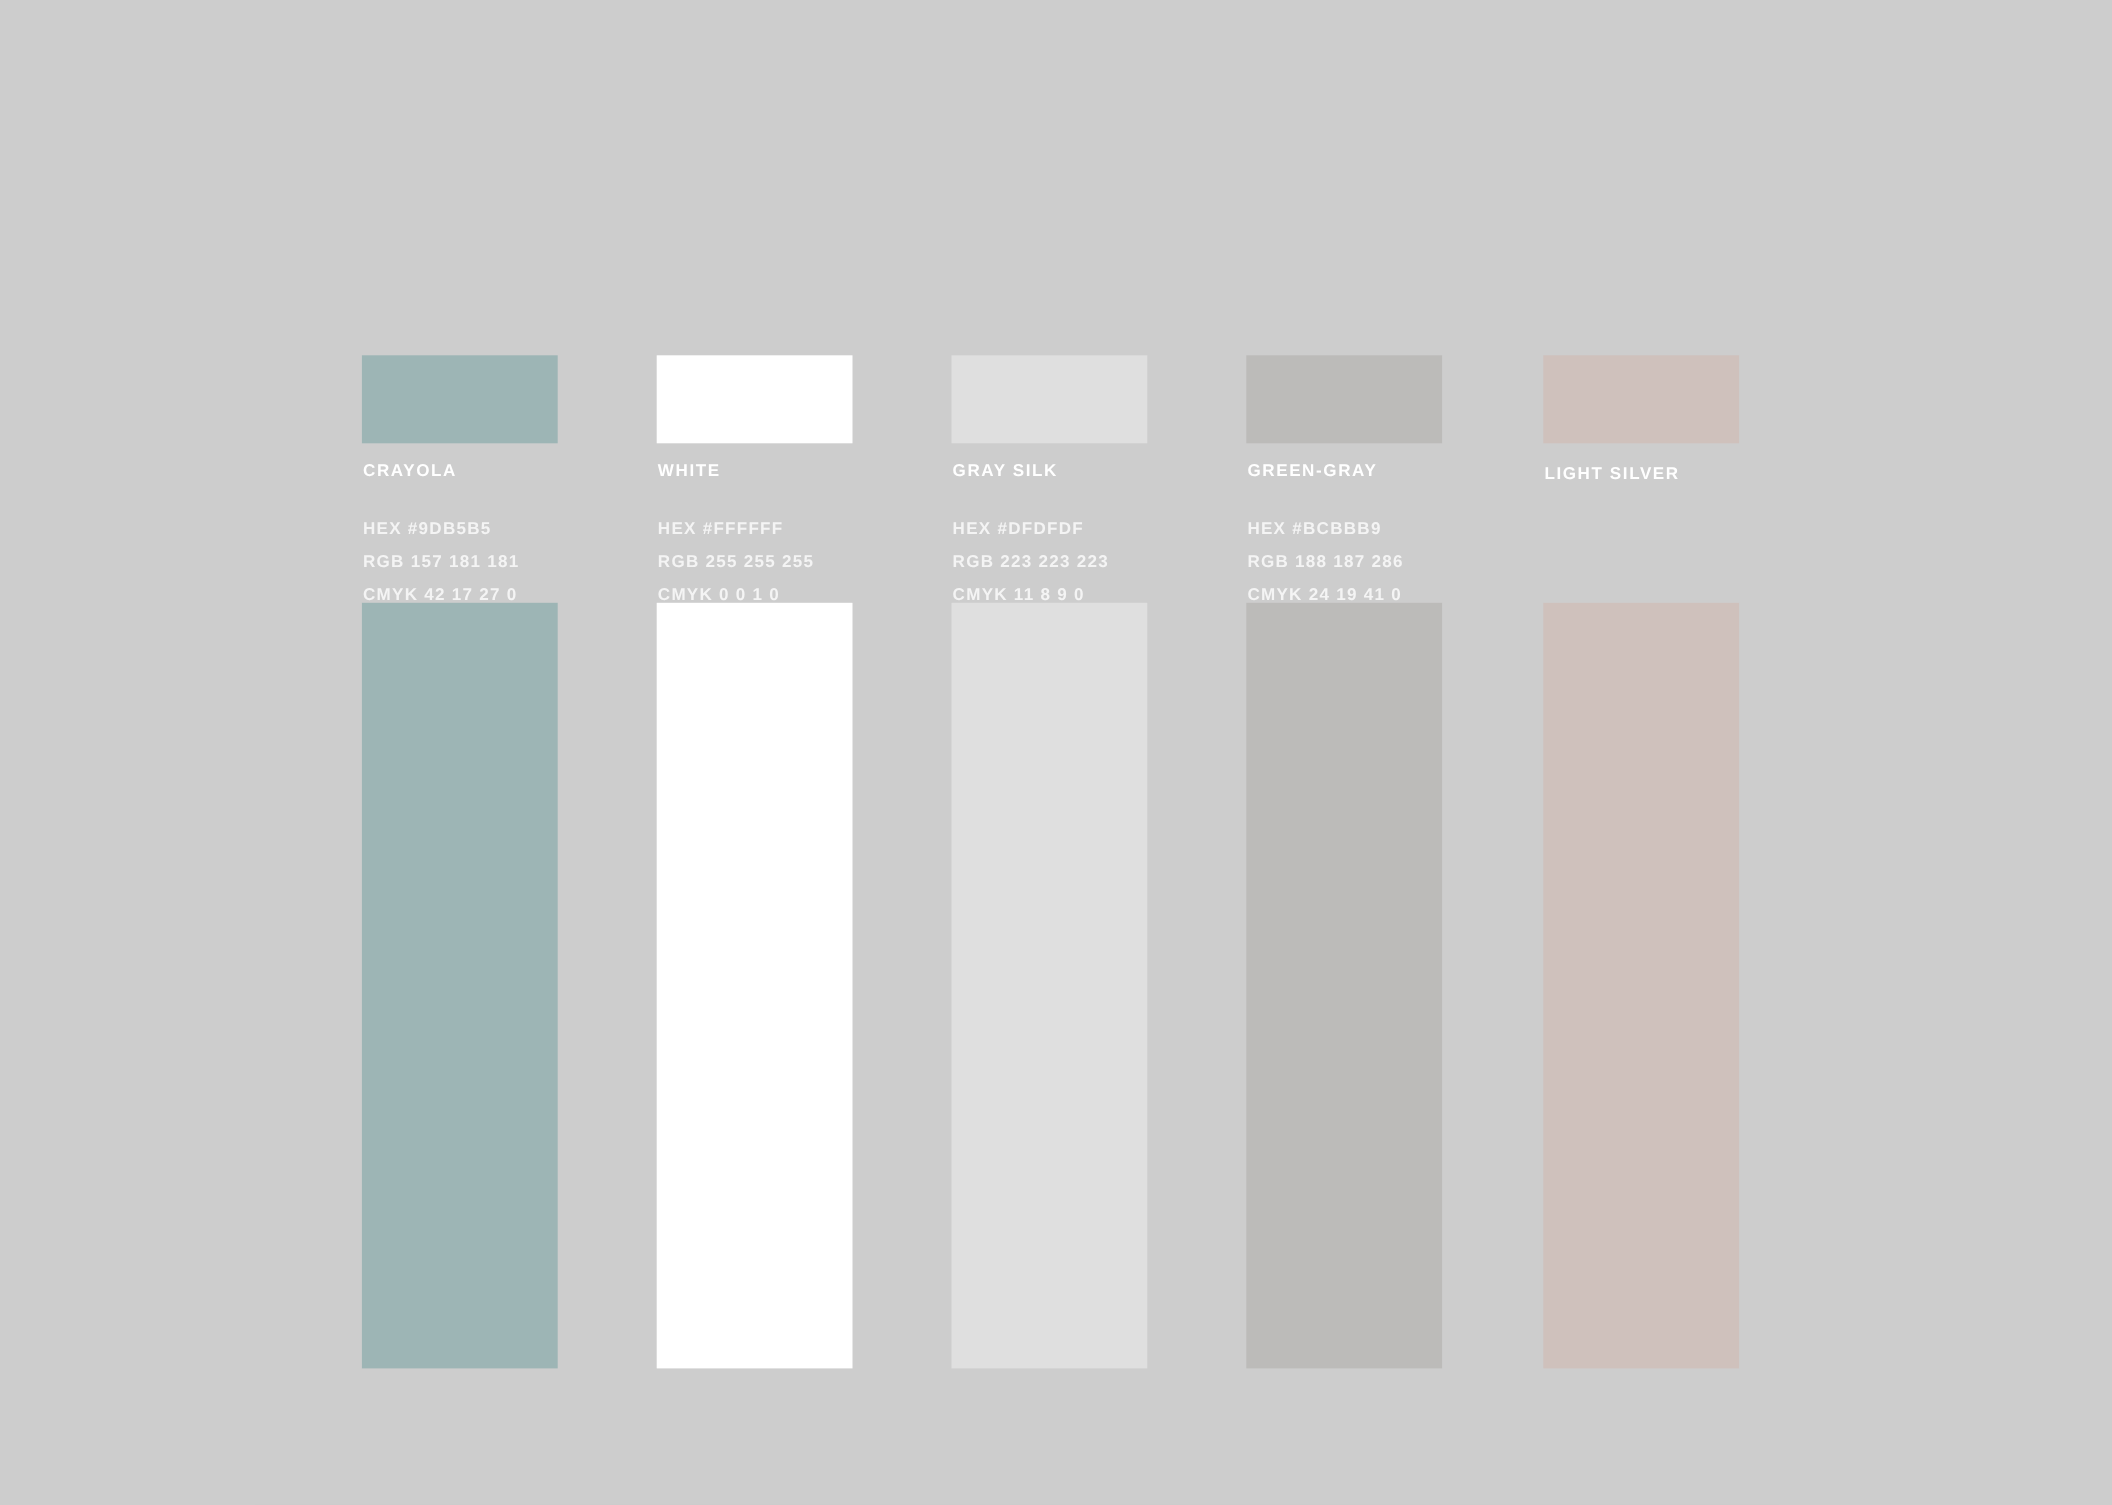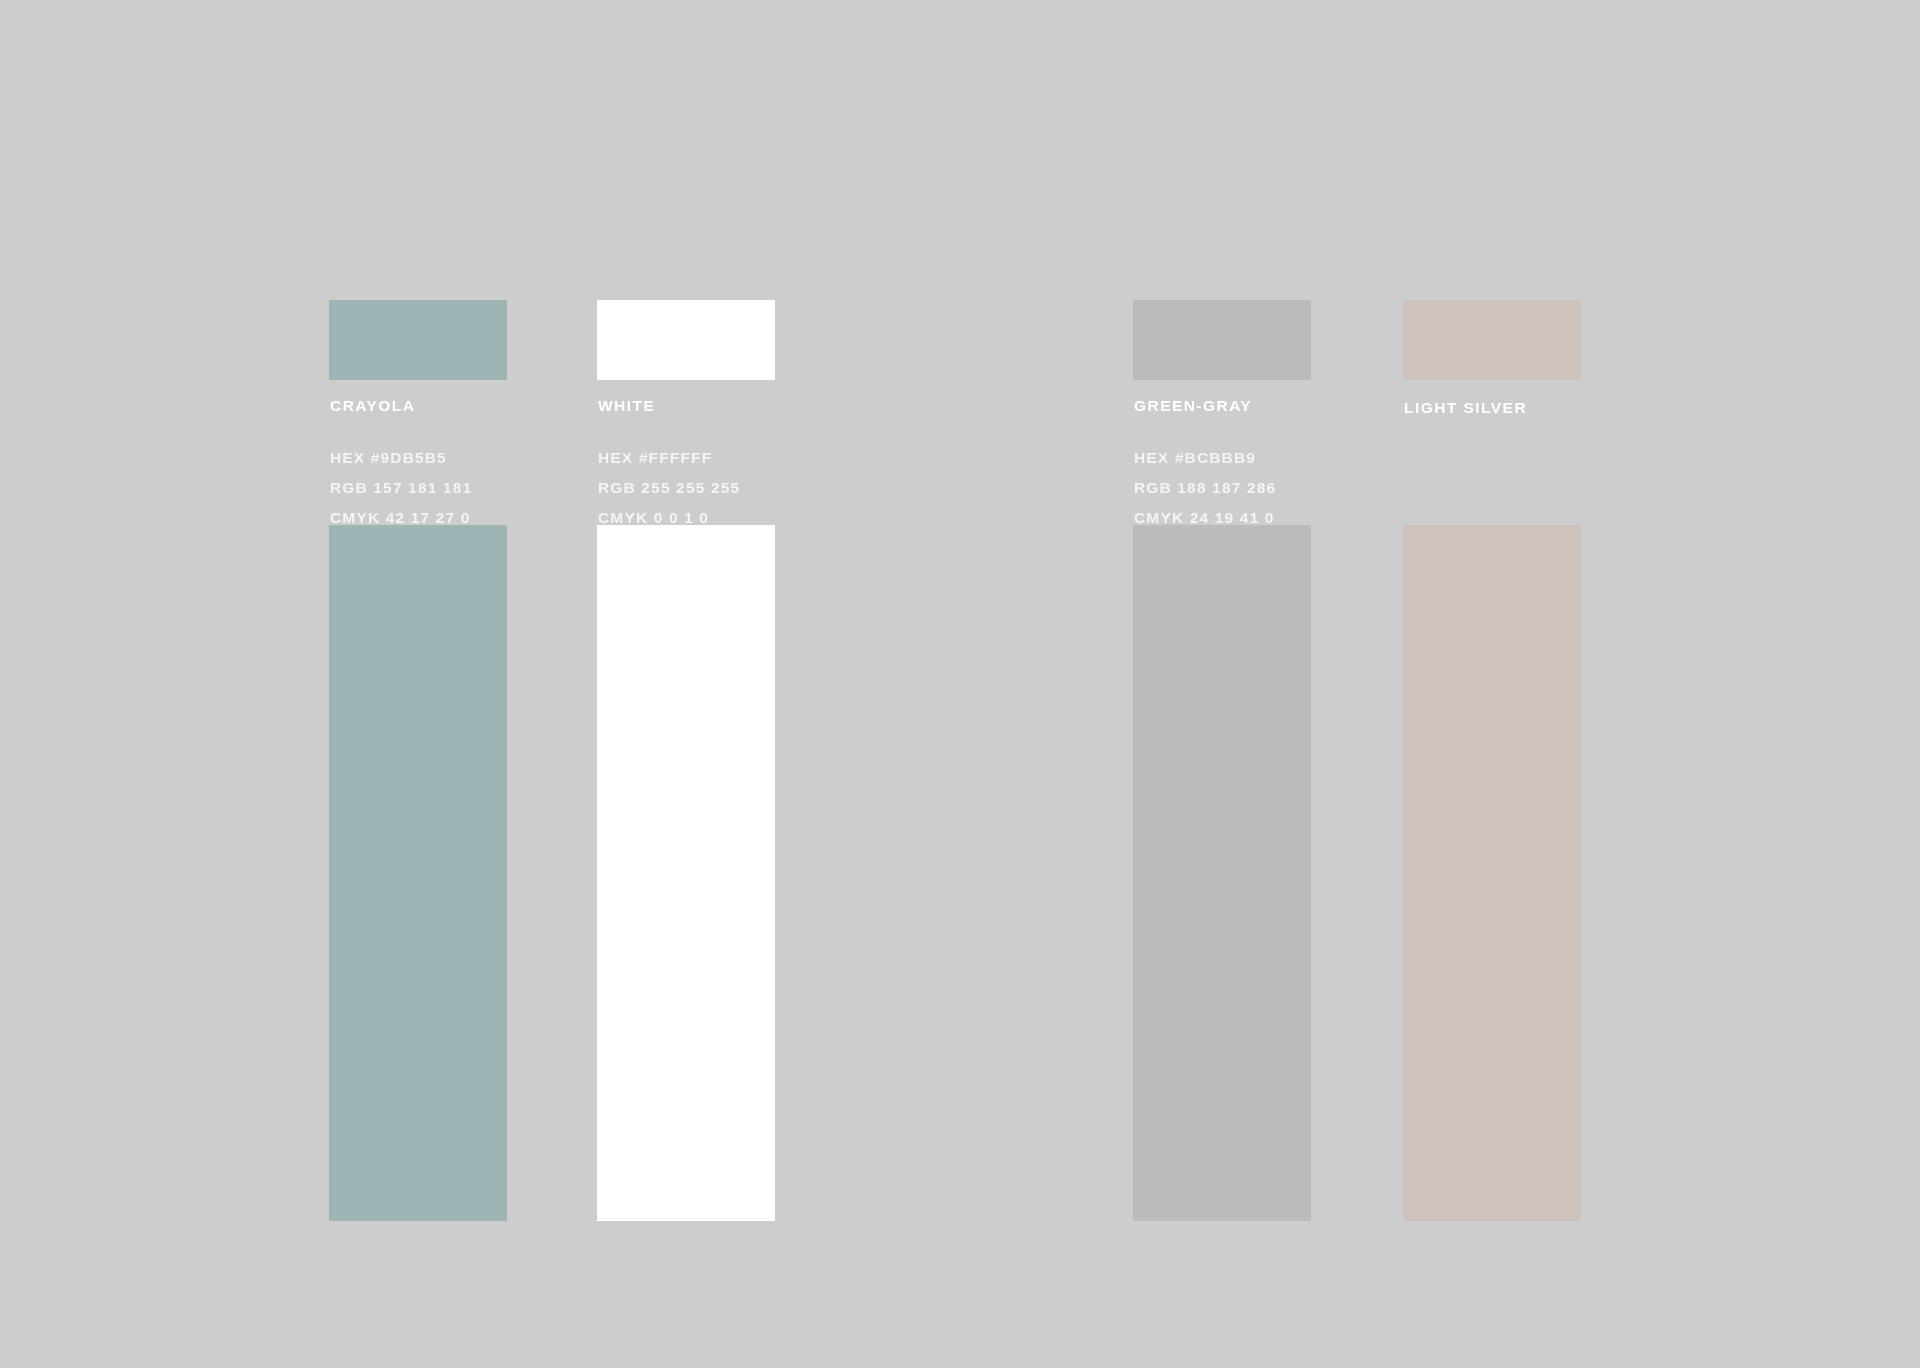--- a/index.html
+++ b/index.html
@@ -45,21 +45,21 @@
     font-size: 19px;
     letter-spacing: 1.6px;
     color: #f2f2f2;
     white-space: nowrap;
   }
 
   
   .palette {
     position: absolute;
     left: 329px;
-    top: 300px;
+    top: 323px;
     width: 1430px;
     height: 930px;
   }
   .swatch-col {
     position: absolute;
     top: 0;
     width: 178px;
     height: 930px;
   }
   .swatch-col.c0 { left: 0px; }
@@ -134,20 +134,30 @@
       <div class="chip-small" style="background-color: rgb(255, 255, 255);"></div>
       <div class="chip-label">WHITE</div>
       <div class="chip-specs">
         <span class="spec-line">HEX #FFFFFF</span>
         <span class="spec-line">RGB 255 255 255</span>
         <span class="spec-line">CMYK  0 0 1 0</span>
       </div>
       <div class="chip-tall" style="background-color: rgb(255, 255, 255);"></div>
     </div>
 
+    <div class="swatch-col c2">
+      <div class="chip-small" style="background-color: rgb(223, 223, 223);"></div>
+      <div class="chip-label">GRAY SILK</div>
+      <div class="chip-specs">
+        <span class="spec-line">HEX #DFDFDF</span>
+        <span class="spec-line">RGB 223 223 223</span>
+        <span class="spec-line">CMYK  11 8 9 0</span>
+      </div>
+      <div class="chip-tall" style="background-color: rgb(223, 223, 223);"></div>
+    </div>
 
     <div class="swatch-col c3">
       <div class="chip-small" style="background-color: rgb(188, 187, 185);"></div>
       <div class="chip-label">GREEN-GRAY</div>
       <div class="chip-specs">
         <span class="spec-line">HEX #BCBBB9</span>
         <span class="spec-line">RGB 188 187 286</span>
         <span class="spec-line">CMYK  24 19 41 0</span>
       </div>
       <div class="chip-tall" style="background-color: rgb(188, 187, 185);"></div>

